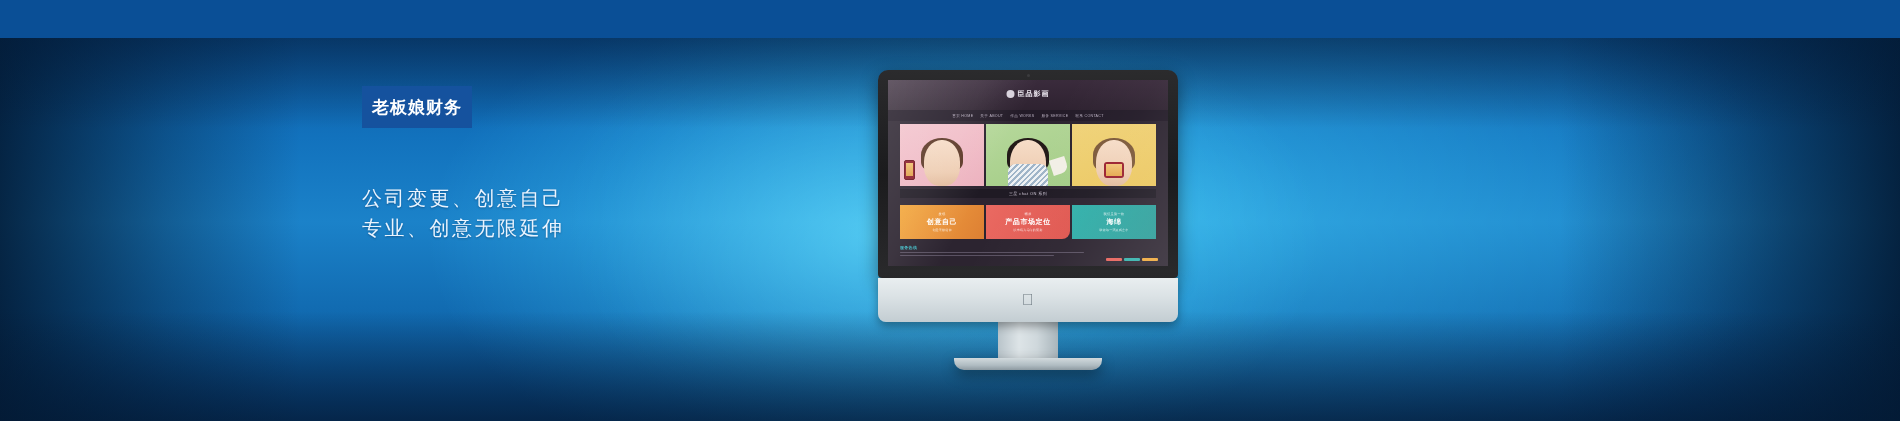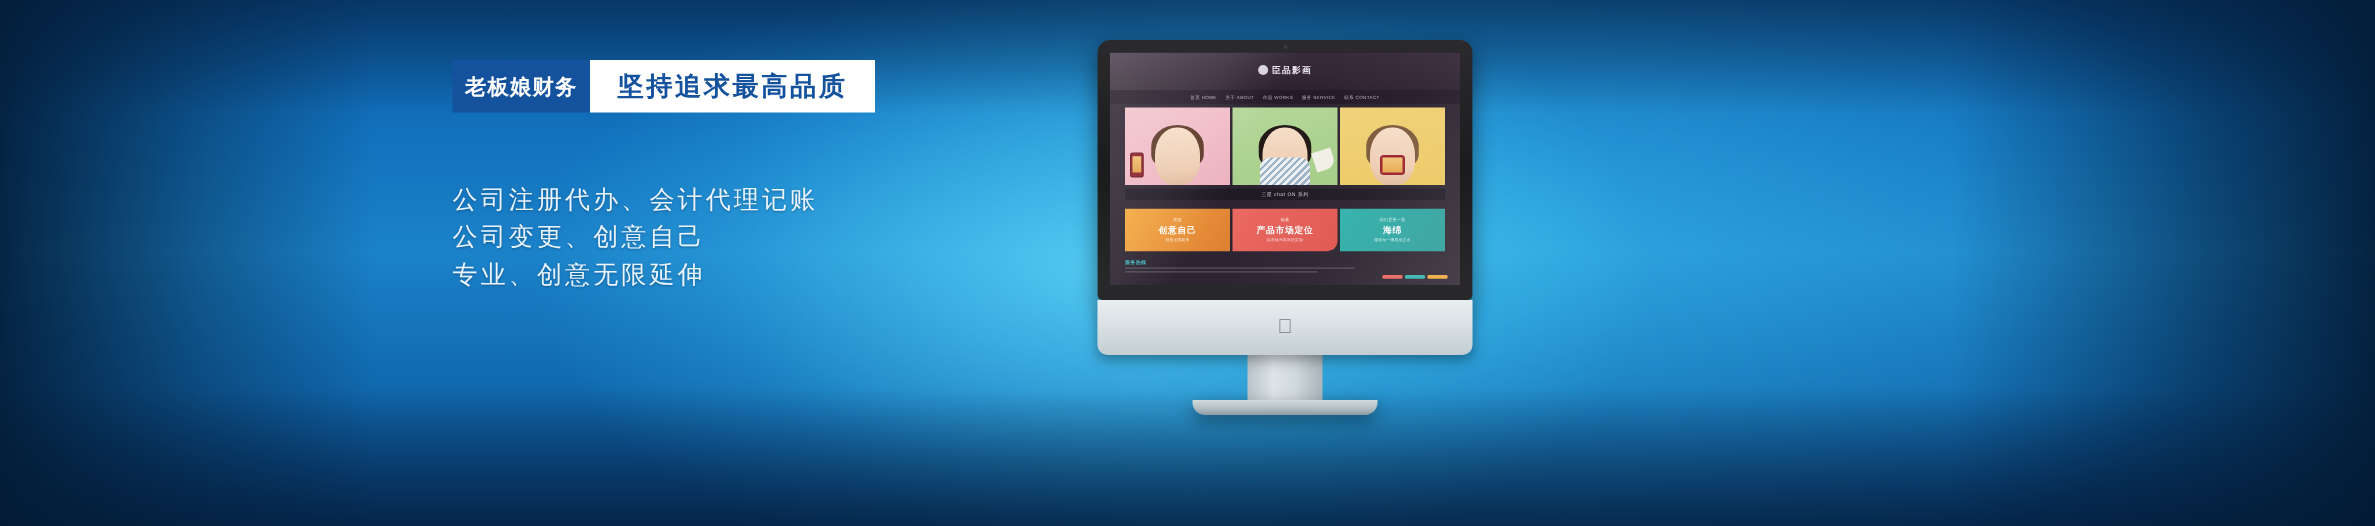--- a/index.html
+++ b/index.html
@@ -12,20 +12,21 @@
 
   
   #banner-root{
     position:absolute; inset:0;
     background:
       radial-gradient(ellipse 620px 360px at 46% 52%, rgba(70,170,235,0.72) 0%, rgba(40,135,205,0.30) 45%, rgba(0,0,0,0) 72%),
       radial-gradient(ellipse 900px 480px at 62% 46%, rgba(45,145,215,0.55) 0%, rgba(0,0,0,0) 68%),
       linear-gradient(180deg,#0d58a0 0%, #1272bd 26%, #1b82c9 48%, #116ab0 72%, #0a4583 100%),
       linear-gradient(90deg,#063462 0%, #0b4d8e 12%, #1473bb 42%, #1d88cc 60%, #0f63a6 82%, #05305c 100%);
     background-blend-mode:screen, screen, normal, normal;
+    margin-top:38px;
   }
   .vig-left{
     position:absolute; left:0; top:0; width:300px; height:100%;
     background:linear-gradient(90deg, rgba(2,22,46,0.85) 0%, rgba(2,22,46,0.35) 55%, rgba(2,22,46,0) 100%);
     pointer-events:none;
   }
   .vig-right{
     position:absolute; right:0; top:0; width:340px; height:100%;
     background:linear-gradient(270deg, rgba(2,22,46,0.88) 0%, rgba(2,22,46,0.35) 58%, rgba(2,22,46,0) 100%);
     pointer-events:none;
@@ -253,25 +254,23 @@
 
   <div class="vig-left"></div>
   <div class="vig-right"></div>
   <div class="vig-top"></div>
   <div class="vig-bottom"></div>
 
   <div class="copy">
 
     <div class="title-row">
       <div class="title-tag">老板娘财务</div>
-      <div class="title-main">坚持追求最高品质</div>
     </div>
 
     <div class="lines">
-      <div class="line">公司注册代办、会计代理记账</div>
       <div class="line">公司变更、创意自己</div>
       <div class="line">专业、创意无限延伸</div>
     </div>
 
   </div>
 
   <div class="imac">
 
     <div class="imac-body">
       <div class="cam"></div>

